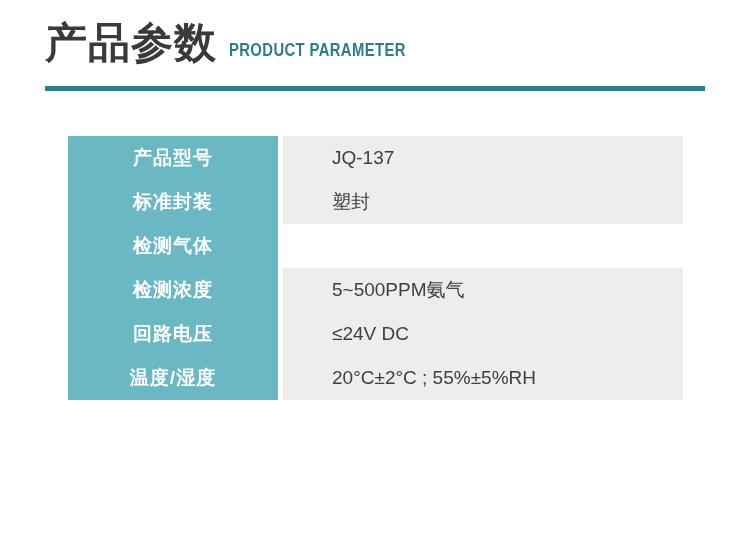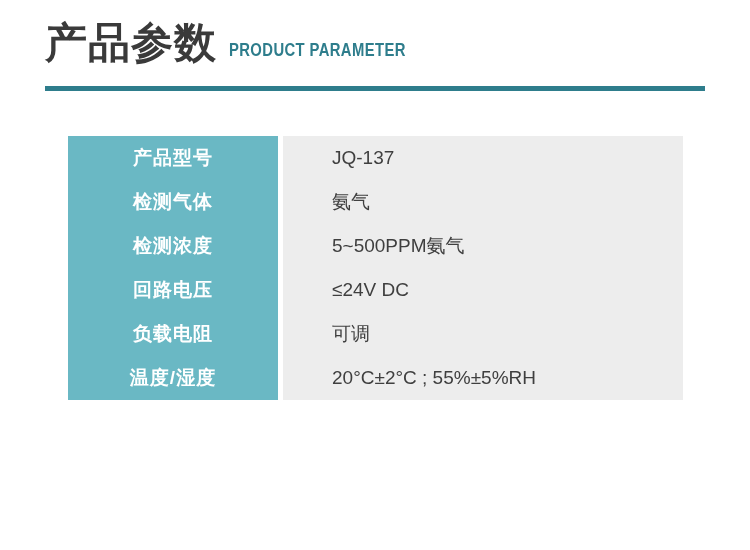--- a/index.html
+++ b/index.html
@@ -127,34 +127,33 @@
     </div>
     <div class="header-rule"></div>
   </div>
 
   <div class="spec-table" id="spec-table">
       <div class="spec-row">
         <div class="spec-label">产品型号</div>
         <div class="spec-value">JQ-137</div>
       </div>
       <div class="spec-row">
+        <div class="spec-label">标准封装</div>
+        <div class="spec-value">塑封</div>
+      </div>
+      <div class="spec-row">
         <div class="spec-label">检测气体</div>
-        <div class="spec-value">氨气</div>
       </div>
       <div class="spec-row">
         <div class="spec-label">检测浓度</div>
         <div class="spec-value">5~500PPM氨气</div>
       </div>
       <div class="spec-row">
         <div class="spec-label">回路电压</div>
         <div class="spec-value">≤24V DC</div>
       </div>
       <div class="spec-row">
-        <div class="spec-label">负载电阻</div>
-        <div class="spec-value">可调</div>
-      </div>
-      <div class="spec-row">
         <div class="spec-label">温度/湿度</div>
         <div class="spec-value">20°C±2°C ; 55%±5%RH</div>
       </div>
     </div>
 
 </div>
 
 </body></html>

